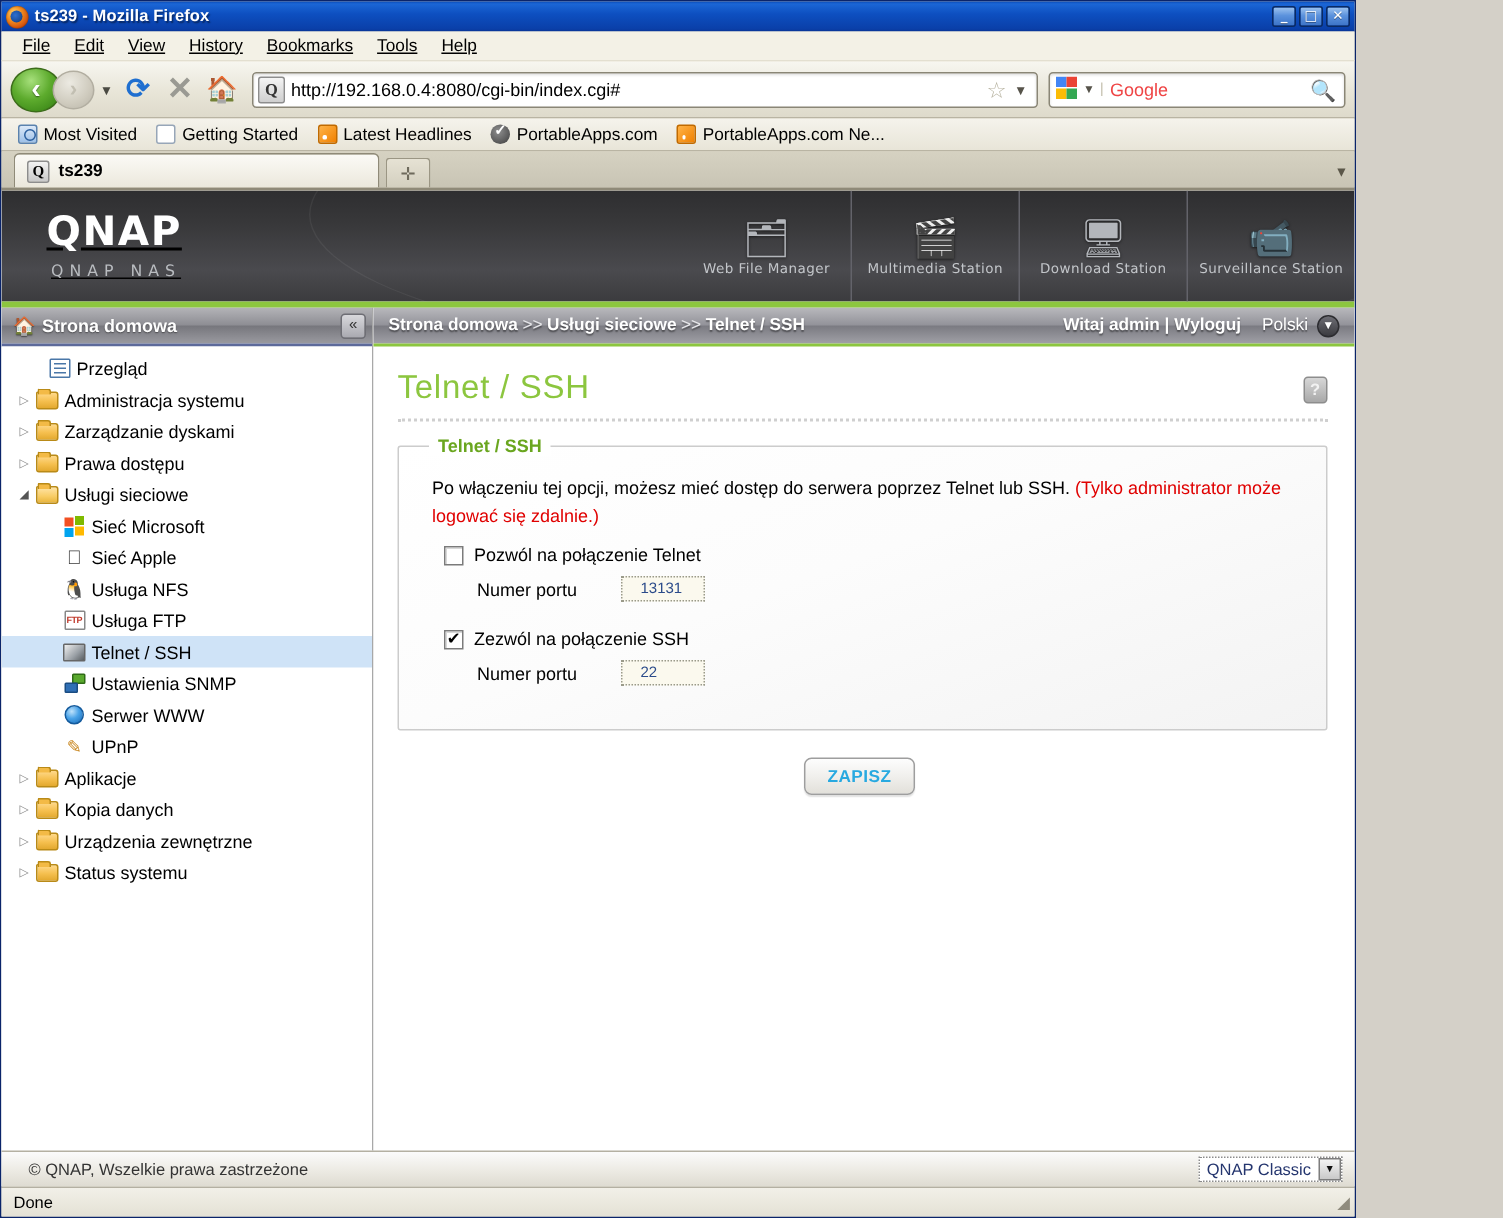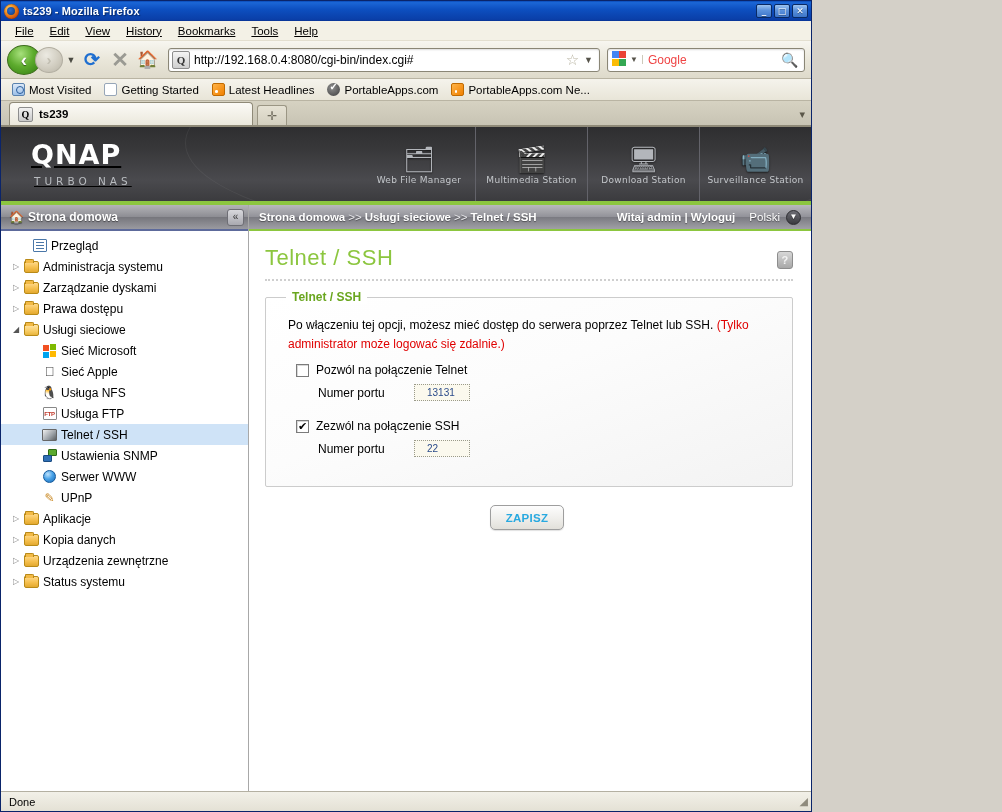--- a/index.html
+++ b/index.html
@@ -7,21 +7,21 @@
     margin: 0; padding: 0;
     width: 1002px; height: 812px;
     overflow: hidden;
     font-family: "Liberation Sans", sans-serif;
     font-size: 12px;
   }
   body { background: #d4d0c8; }
 
   
   .ff-window {
-    width: 812px; height: 812px;
+    width: 904px; height: 812px;
     border: 1px solid #0a246a;
     background: #ece9d8;
     display: flex; flex-direction: column;
     position: relative;
   }
   .titlebar {
     height: 20px;
     background: linear-gradient(180deg,#0a4bb8 0%, #1b66d6 8%, #0d4fc0 42%, #0a3fa8 92%, #083393 100%);
     display: flex; align-items: center;
     padding: 0 2px 0 3px;
@@ -548,21 +548,21 @@
         <span>✛</span>
       </div>
     <div class="tabstrip-right"><span>▾</span></div>
   </div>
 
   <div class="page">
 
     <div class="qnap-banner">
       <div class="qnap-logo">
         <div class="qnap-word">QNAP</div>
-        <div class="qnap-sub">TURBO NAS</div>
+        <div class="qnap-sub">QNAP NAS</div>
       </div>
       <div class="qnap-apps">
         <div class="qnap-app">
           <div class="glyph">🗂</div>
           <div class="lbl">Web File Manager</div>
         </div>
         <div class="qnap-app">
           <div class="glyph">🎬</div>
           <div class="lbl">Multimedia Station</div>
         </div>
@@ -777,20 +777,28 @@
             </div>
           </div>
 
           <div class="actions">
             <div class="save-btn">ZAPISZ</div>
           </div>
         </div>
       </div>
     </div>
 
+    <div class="footer">
+      <span>© QNAP, Wszelkie prawa zastrzeżone</span>
+      <span class="sp"></span>
+      <span class="theme-select">
+        <span>QNAP Classic</span>
+        <span class="arrow">▼</span>
+      </span>
+    </div>
   </div>
 
   <div class="statusbar">
     <span>Done</span>
     <span class="grip">◢</span>
   </div>
 
 </div>
 
 </body></html>

